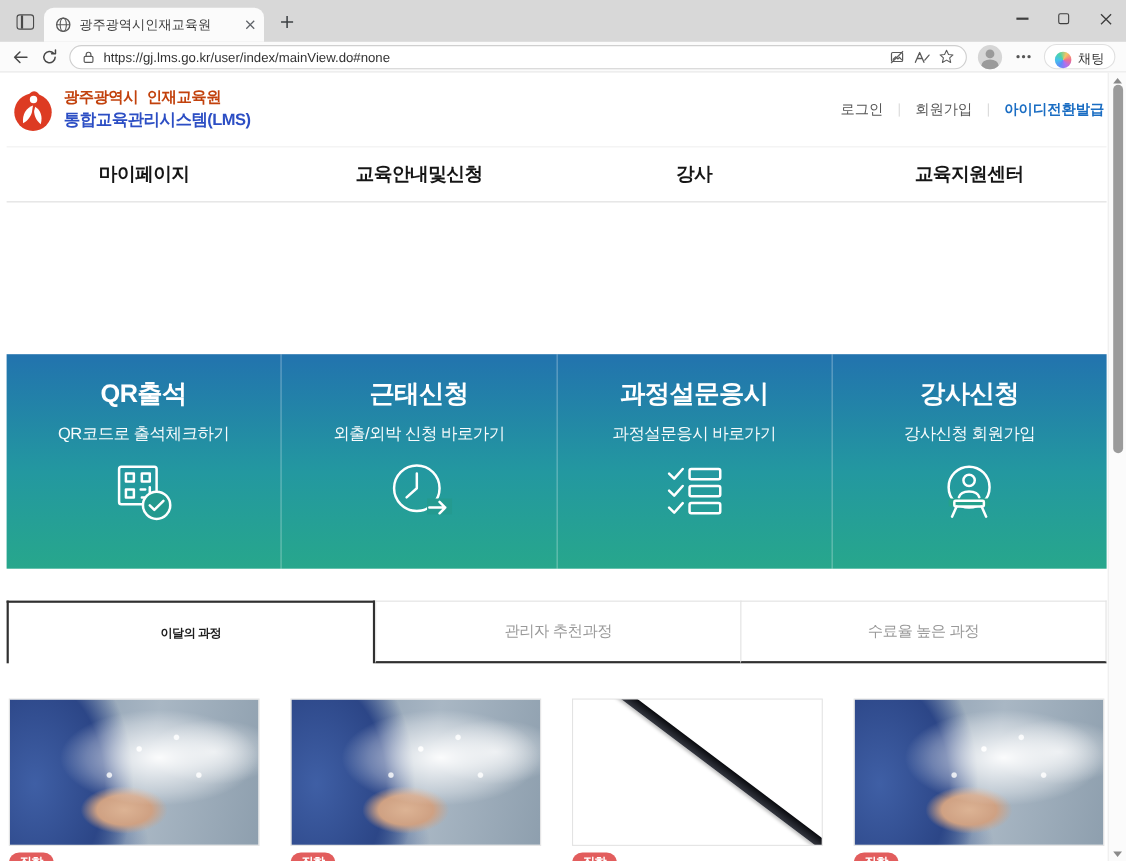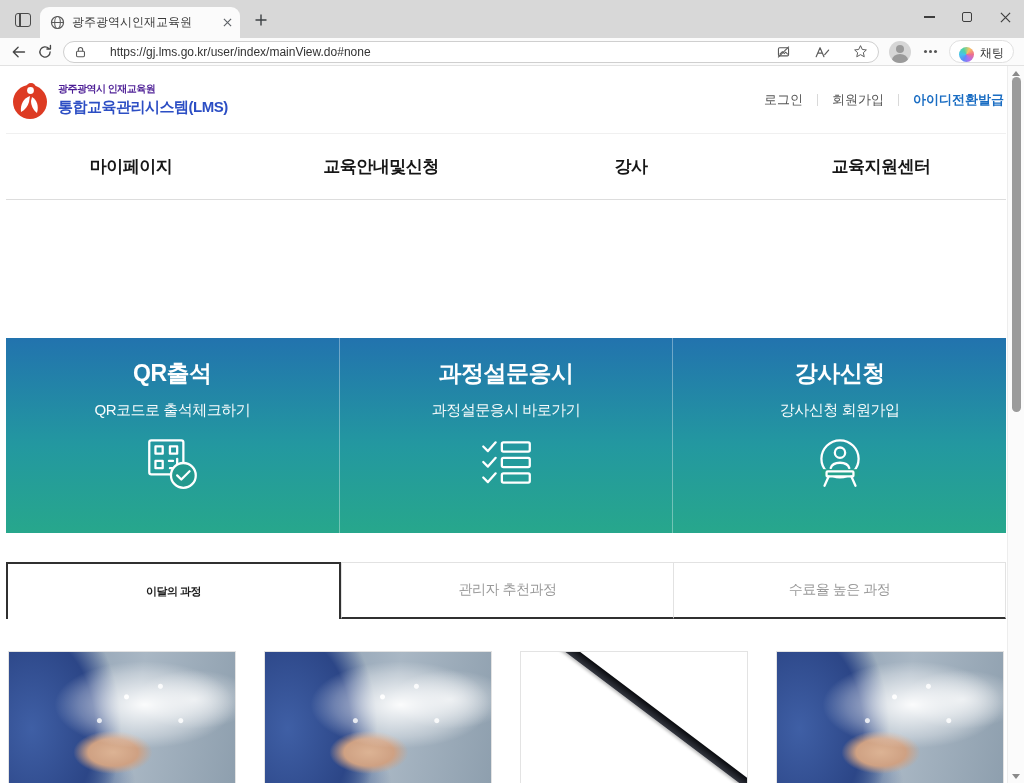--- a/index.html
+++ b/index.html
@@ -14,46 +14,46 @@
   .tab-actions-glyph::before { content:""; position:absolute; left:3px; top:0; bottom:0; width:1.7px; background:#4a4a4a; }
   .btab { width:200px; height:31px; background:#fbfbfb; border-radius:9px 9px 0 0; display:flex; align-items:center; padding:0 8px 0 10px; gap:7px; }
   .btab .title { flex:1; font-size:12px; color:#3a3a3a; white-space:nowrap; overflow:hidden; }
   .newtab { width:26px; height:26px; margin:0 0 5px 8px; display:flex; align-items:center; justify-content:center; }
   .wincontrols { position:absolute; right:0; top:0; height:34px; display:flex; }
   .winbtn { width:38px; height:34px; display:flex; align-items:center; justify-content:center; }
   .min-bar { width:11px; height:1.6px; background:#3e3e3e; display:block; }
   .max-box { width:10px; height:10px; border:1.4px solid #3e3e3e; border-radius:2px; display:block; }
 
   .toolbar { height:28px; background:#fbfbfb; border-bottom:1px solid #e2e2e2; display:flex; align-items:center; padding:0 10px; gap:10px; }
-  .urlpill { flex:1; height:22px; background:#fff; border:1px solid #cfcfcf; border-radius:12px; display:flex; align-items:center; padding:0 10px; gap:23px; min-width:0; }
+  .urlpill { flex:1; height:22px; background:#fff; border:1px solid #cfcfcf; border-radius:12px; display:flex; align-items:center; padding:0 10px; gap:7px; min-width:0; }
   .urlpill .url { flex:1; font-size:12px; color:#333; white-space:nowrap; overflow:hidden; }
   .avatar { width:22px; height:22px; border-radius:50%; background:#d6d6d6; position:relative; overflow:hidden; flex:none; }
   .avatar::before { content:""; position:absolute; left:7px; top:4px; width:8px; height:8px; border-radius:50%; background:#9a9a9a; }
   .avatar::after { content:""; position:absolute; left:3px; top:13px; width:16px; height:12px; border-radius:50%; background:#9a9a9a; }
   .dots { width:18px; height:22px; display:flex; align-items:center; justify-content:center; }
   .dots i { width:3px; height:3px; border-radius:50%; background:#555; box-shadow:-5px 0 0 #555, 5px 0 0 #555; }
   .copilot { height:23px; border:1px solid #e0e0e0; background:#fff; border-radius:12px; display:flex; align-items:flex-end; gap:6px; padding:0 9px; }
   .cp-icon { width:15px; height:15px; border-radius:50%; flex:none;
     background:conic-gradient(from 210deg,#5f8bf7,#44c3ec,#4fd3a4,#f7c463,#ee6f8d,#b06ef0,#5f8bf7); }
   .copilot .cp-label { font-size:12px; color:#333; }
 
   
   .page { height:717px; position:relative; background:#fff; overflow:hidden; }
   .content { margin:0 6px; width:1000px; }
 
   .site-header { height:67px; display:flex; align-items:center; justify-content:space-between; padding:0 2px 0 4px; }
   .logo { display:flex; align-items:center; gap:8px; }
-  .logo-text .l1 { font-size:10px; font-weight:bold; color:#4c1d95; letter-spacing:-0.5px; }
+  .logo-text .l1 { font-size:14px; font-weight:bold; color:#c2410c; letter-spacing:-0.5px;font-family:Liberation Mono, monospace; }
   .logo-text .l2 { font-size:15px; font-weight:bold; color:#2c4ec4; letter-spacing:-0.5px; margin-top:2px; }
   .util-links { display:flex; align-items:center; font-size:13px; color:#555; }
   .util-links .sep { width:1px; height:12px; background:#d9d9d9; margin:0 14px; }
   .util-links .hl { color:#1a6dc3; font-weight:bold; }
   .util-links a { text-decoration:none; color:inherit; cursor:pointer; }
 
-  .gnb { height:67px; border-top:1px solid #f0f0f0; border-bottom:1px solid #ddd; display:grid; grid-template-columns:repeat(4,1fr); }
+  .gnb { height:51px; border-top:1px solid #f0f0f0; border-bottom:1px solid #ddd; display:grid; grid-template-columns:repeat(4,1fr); }
   .gnb .item { display:flex; align-items:center; justify-content:center; font-size:17px; font-weight:bold; color:#161616; letter-spacing:-0.5px; cursor:pointer; }
 
   .hero-spacer { height:138px; }
 
   .quick-banner { height:195px; display:flex; background:linear-gradient(180deg,#2273ae 0%,#2398a0 55%,#27a78c 100%); }
   .qcard { flex:1; text-align:center; padding-top:20px; color:#fff; cursor:pointer; }
   .qcard + .qcard { border-left:1px solid rgba(255,255,255,0.35); }
   .qcard .qtitle { font-size:23px; font-weight:800; letter-spacing:-0.5px; }
   .qcard .qsub { font-size:15px; margin-top:12px; letter-spacing:-0.5px; color:rgba(255,255,255,0.97); }
   .qcard .qicon { margin-top:12px; height:62px; display:flex; justify-content:center; }
@@ -222,20 +222,32 @@
               <rect x="14" y="14" width="7" height="7"></rect>
               <rect x="28" y="14" width="7" height="7"></rect>
               <rect x="14" y="28" width="7" height="7"></rect>
               <path d="M27 28 h4 M35 26 v6 M28 35 h7"></path>
               <circle cx="41" cy="42" r="12" fill="#23998e"></circle>
               <path d="M35 42 l4 4 l8 -8"></path>
             </svg>
           </div>
         </div>
 
+        <div class="qcard">
+          <div class="qtitle">근태신청</div>
+          <div class="qsub">외출/외박 신청 바로가기</div>
+          <div class="qicon">
+            <svg width="62" height="62" viewBox="0 0 60 60" fill="none" stroke="#fff" stroke-width="2.2" stroke-linecap="round" stroke-linejoin="round">
+              <circle cx="28" cy="27" r="20"></circle>
+              <path d="M28 14 V27 L19 35"></path>
+              <rect x="37" y="36" width="22" height="14" fill="#249a90" stroke="none"></rect>
+              <path d="M39 44 h14 M48 39 l5 5 l-5 5"></path>
+            </svg>
+          </div>
+        </div>
 
         <div class="qcard">
           <div class="qtitle">과정설문응시</div>
           <div class="qsub">과정설문응시 바로가기</div>
           <div class="qicon">
             <svg width="62" height="62" viewBox="0 0 60 60" fill="none" stroke="#fff" stroke-width="2.2" stroke-linecap="round" stroke-linejoin="round">
               <path d="M8 14 l4.5 4.5 l7.5 -8.5"></path>
               <rect x="26" y="10" width="27" height="9" rx="1.5"></rect>
               <path d="M8 29 l4.5 4.5 l7.5 -8.5"></path>
               <rect x="26" y="25" width="27" height="9" rx="1.5"></rect>

